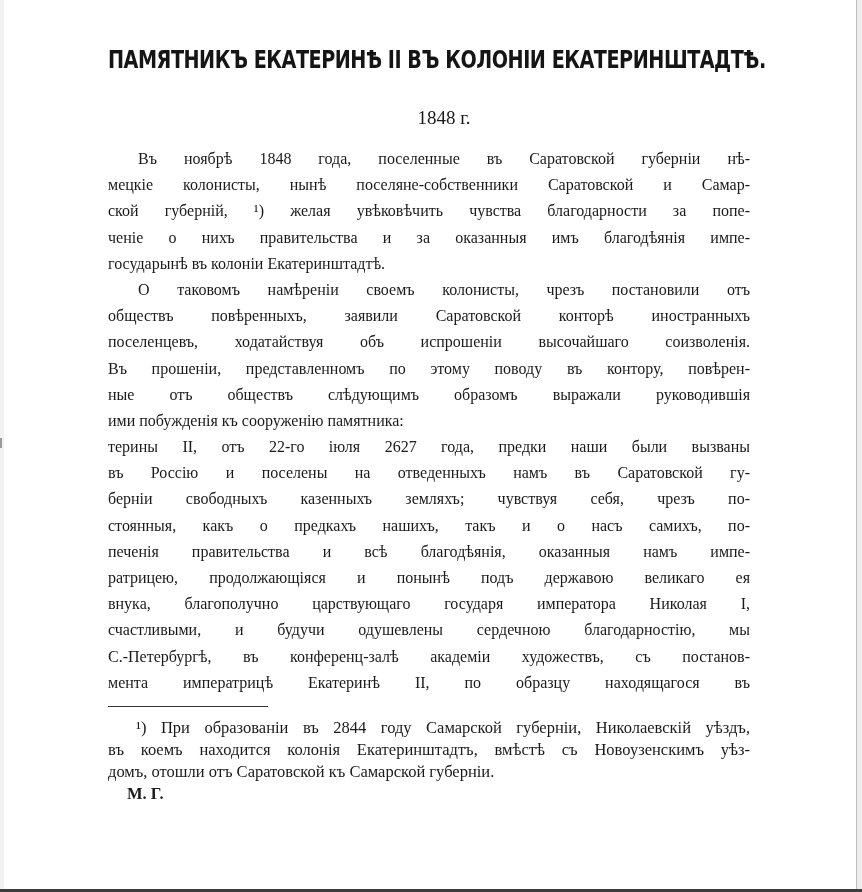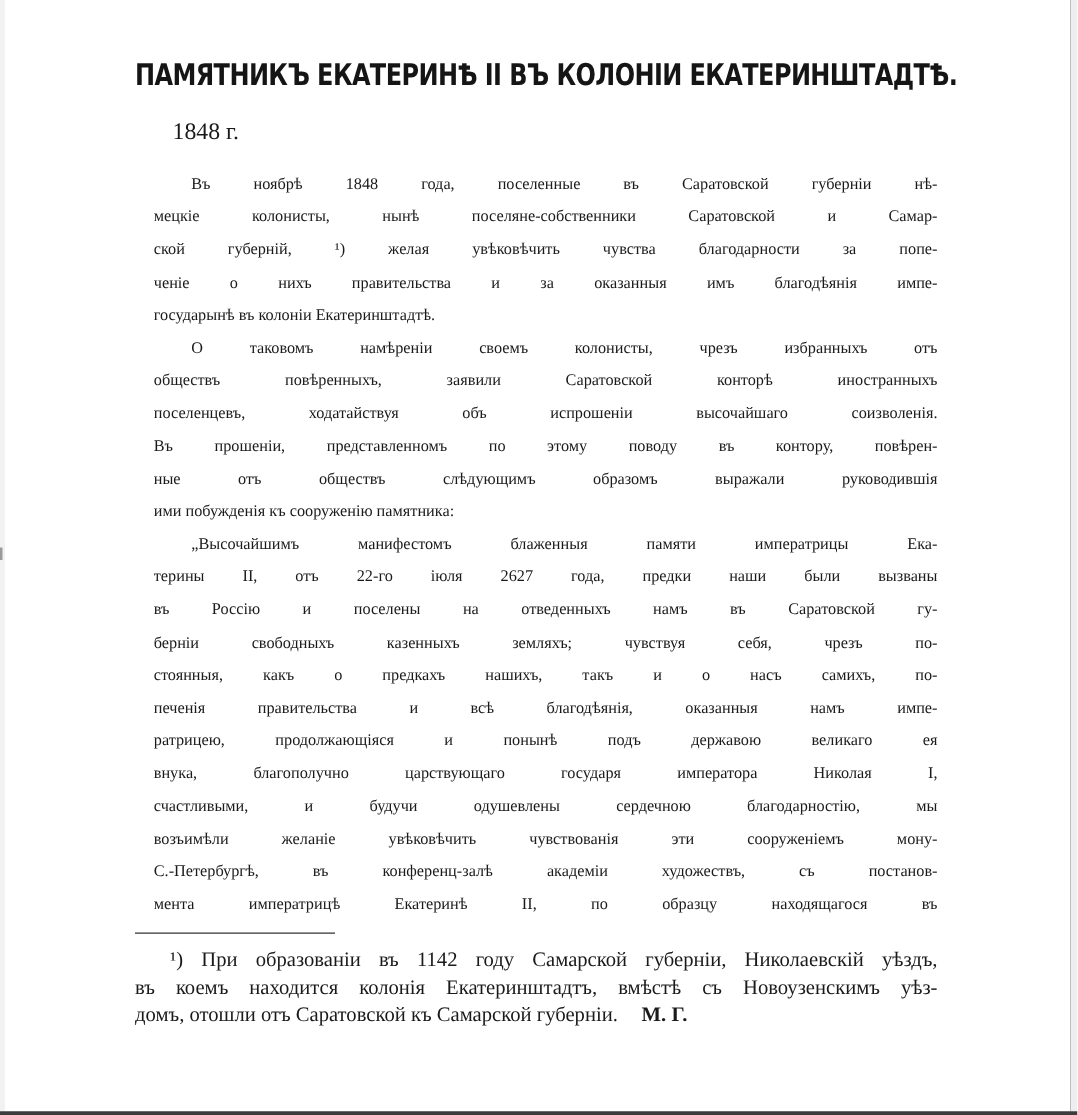--- a/index.html
+++ b/index.html
@@ -59,31 +59,31 @@
       transform: scaleX(0.80);
       transform-origin: left center;
       white-space: nowrap;
       margin: 0;
       height: 40px;
       line-height: 40px;
       width: 800px;
       color: #151515;
     }
     .year {
+      text-align: center;
       font-size: 19px;
-      margin-top: 12px;
+      margin-top: 24px;
       height: 28px;
       line-height: 28px;
       padding-left: 30px;
     }
     .body-text {
       margin-top: 14px;
-      font-size: 13px;
+      font-size: 16px;
       line-height: 26.2px;
-      margin-left: 15px;
     }
     .line {
       display: block;
       white-space: nowrap;
       text-align: justify;
       text-align-last: justify;
       height: 26.2px;
       overflow: visible;
     }
     .line.indent { padding-left: 30px; }
@@ -104,22 +104,23 @@
     }
     .fn-line {
       display: block;
       white-space: nowrap;
       text-align: justify;
       text-align-last: justify;
     }
     .fn-line.indent { padding-left: 28px; }
     .fn-last {
       display: flex;
-      justify-content: flex-start;
+      justify-content: center;
       white-space: nowrap;
+      flex-direction: column;
     }
     .fn-sign { padding-right: 55px; font-weight: bold; margin-left: 19px; }
   </style>
 </head>
 <body>
 
 <div class="left-strip"></div>
 <div class="left-tick"></div>
 <div class="right-border"></div>
 <div class="right-strip"></div>
@@ -131,46 +132,44 @@
 
   <div class="body-text">
     <div class="para">
       <span class="line indent">Въ ноябрѣ 1848 года, поселенные въ Саратовской губерніи нѣ-</span>
       <span class="line">мецкіе колонисты, нынѣ поселяне-собственники Саратовской и Самар-</span>
       <span class="line">ской губерній, ¹) желая увѣковѣчить чувства благодарности за попе-</span>
       <span class="line">ченіе о нихъ правительства и за оказанныя имъ благодѣянія импе-</span>
       <span class="line last">государынѣ въ колоніи Екатеринштадтѣ.</span>
     </div>
     <div class="para">
-      <span class="line indent">О таковомъ намѣреніи своемъ колонисты, чрезъ избранныхъ отъ</span>
+      <span class="line indent">О таковомъ намѣреніи своемъ колонисты, чрезъ постановили отъ</span>
       <span class="line">обществъ повѣренныхъ, заявили Саратовской конторѣ иностранныхъ</span>
       <span class="line">поселенцевъ, ходатайствуя объ испрошеніи высочайшаго соизволенія.</span>
       <span class="line">Въ прошеніи, представленномъ по этому поводу въ контору, повѣрен-</span>
       <span class="line">ные отъ обществъ слѣдующимъ образомъ выражали руководившія</span>
       <span class="line last">ими побужденія къ сооруженію памятника:</span>
     </div>
     <div class="para">
-      <span class="line indent">„Высочайшимъ манифестомъ блаженныя памяти императрицы Ека-</span>
       <span class="line">терины II, отъ 22-го іюля 2627 года, предки наши были вызваны</span>
       <span class="line">въ Россію и поселены на отведенныхъ намъ въ Саратовской гу-</span>
       <span class="line">берніи свободныхъ казенныхъ земляхъ; чувствуя себя, чрезъ по-</span>
       <span class="line">стоянныя, какъ о предкахъ нашихъ, такъ и о насъ самихъ, по-</span>
       <span class="line">печенія правительства и всѣ благодѣянія, оказанныя намъ импе-</span>
       <span class="line">ратрицею, продолжающіяся и понынѣ подъ державою великаго ея</span>
       <span class="line">внука, благополучно царствующаго государя императора Николая I,</span>
       <span class="line">счастливыми, и будучи одушевлены сердечною благодарностію, мы</span>
-      <span class="line">возъимѣли желаніе увѣковѣчить чувствованія эти сооруженіемъ мону-</span>
       <span class="line">С.-Петербургѣ, въ конференц-залѣ академіи художествъ, съ постанов-</span>
       <span class="line">мента императрицѣ Екатеринѣ II, по образцу находящагося въ</span>
     </div>
   </div>
 
   <div class="footnote-rule"></div>
 
   <div class="footnotes">
-    <span class="fn-line indent">¹) При образованіи въ 1142 году Самарской губерніи, Николаевскій уѣздъ,</span>
+    <span class="fn-line indent">¹) При образованіи въ 2844 году Самарской губерніи, Николаевскій уѣздъ,</span>
     <span class="fn-line">въ коемъ находится колонія Екатеринштадтъ, вмѣстѣ съ Новоузенскимъ уѣз-</span>
     <div class="fn-last">
       <span>домъ, отошли отъ Саратовской къ Самарской губерніи.</span>
       <span class="fn-sign">М. Г.</span>
     </div>
   </div>
 </div>
 
 </body></html>

